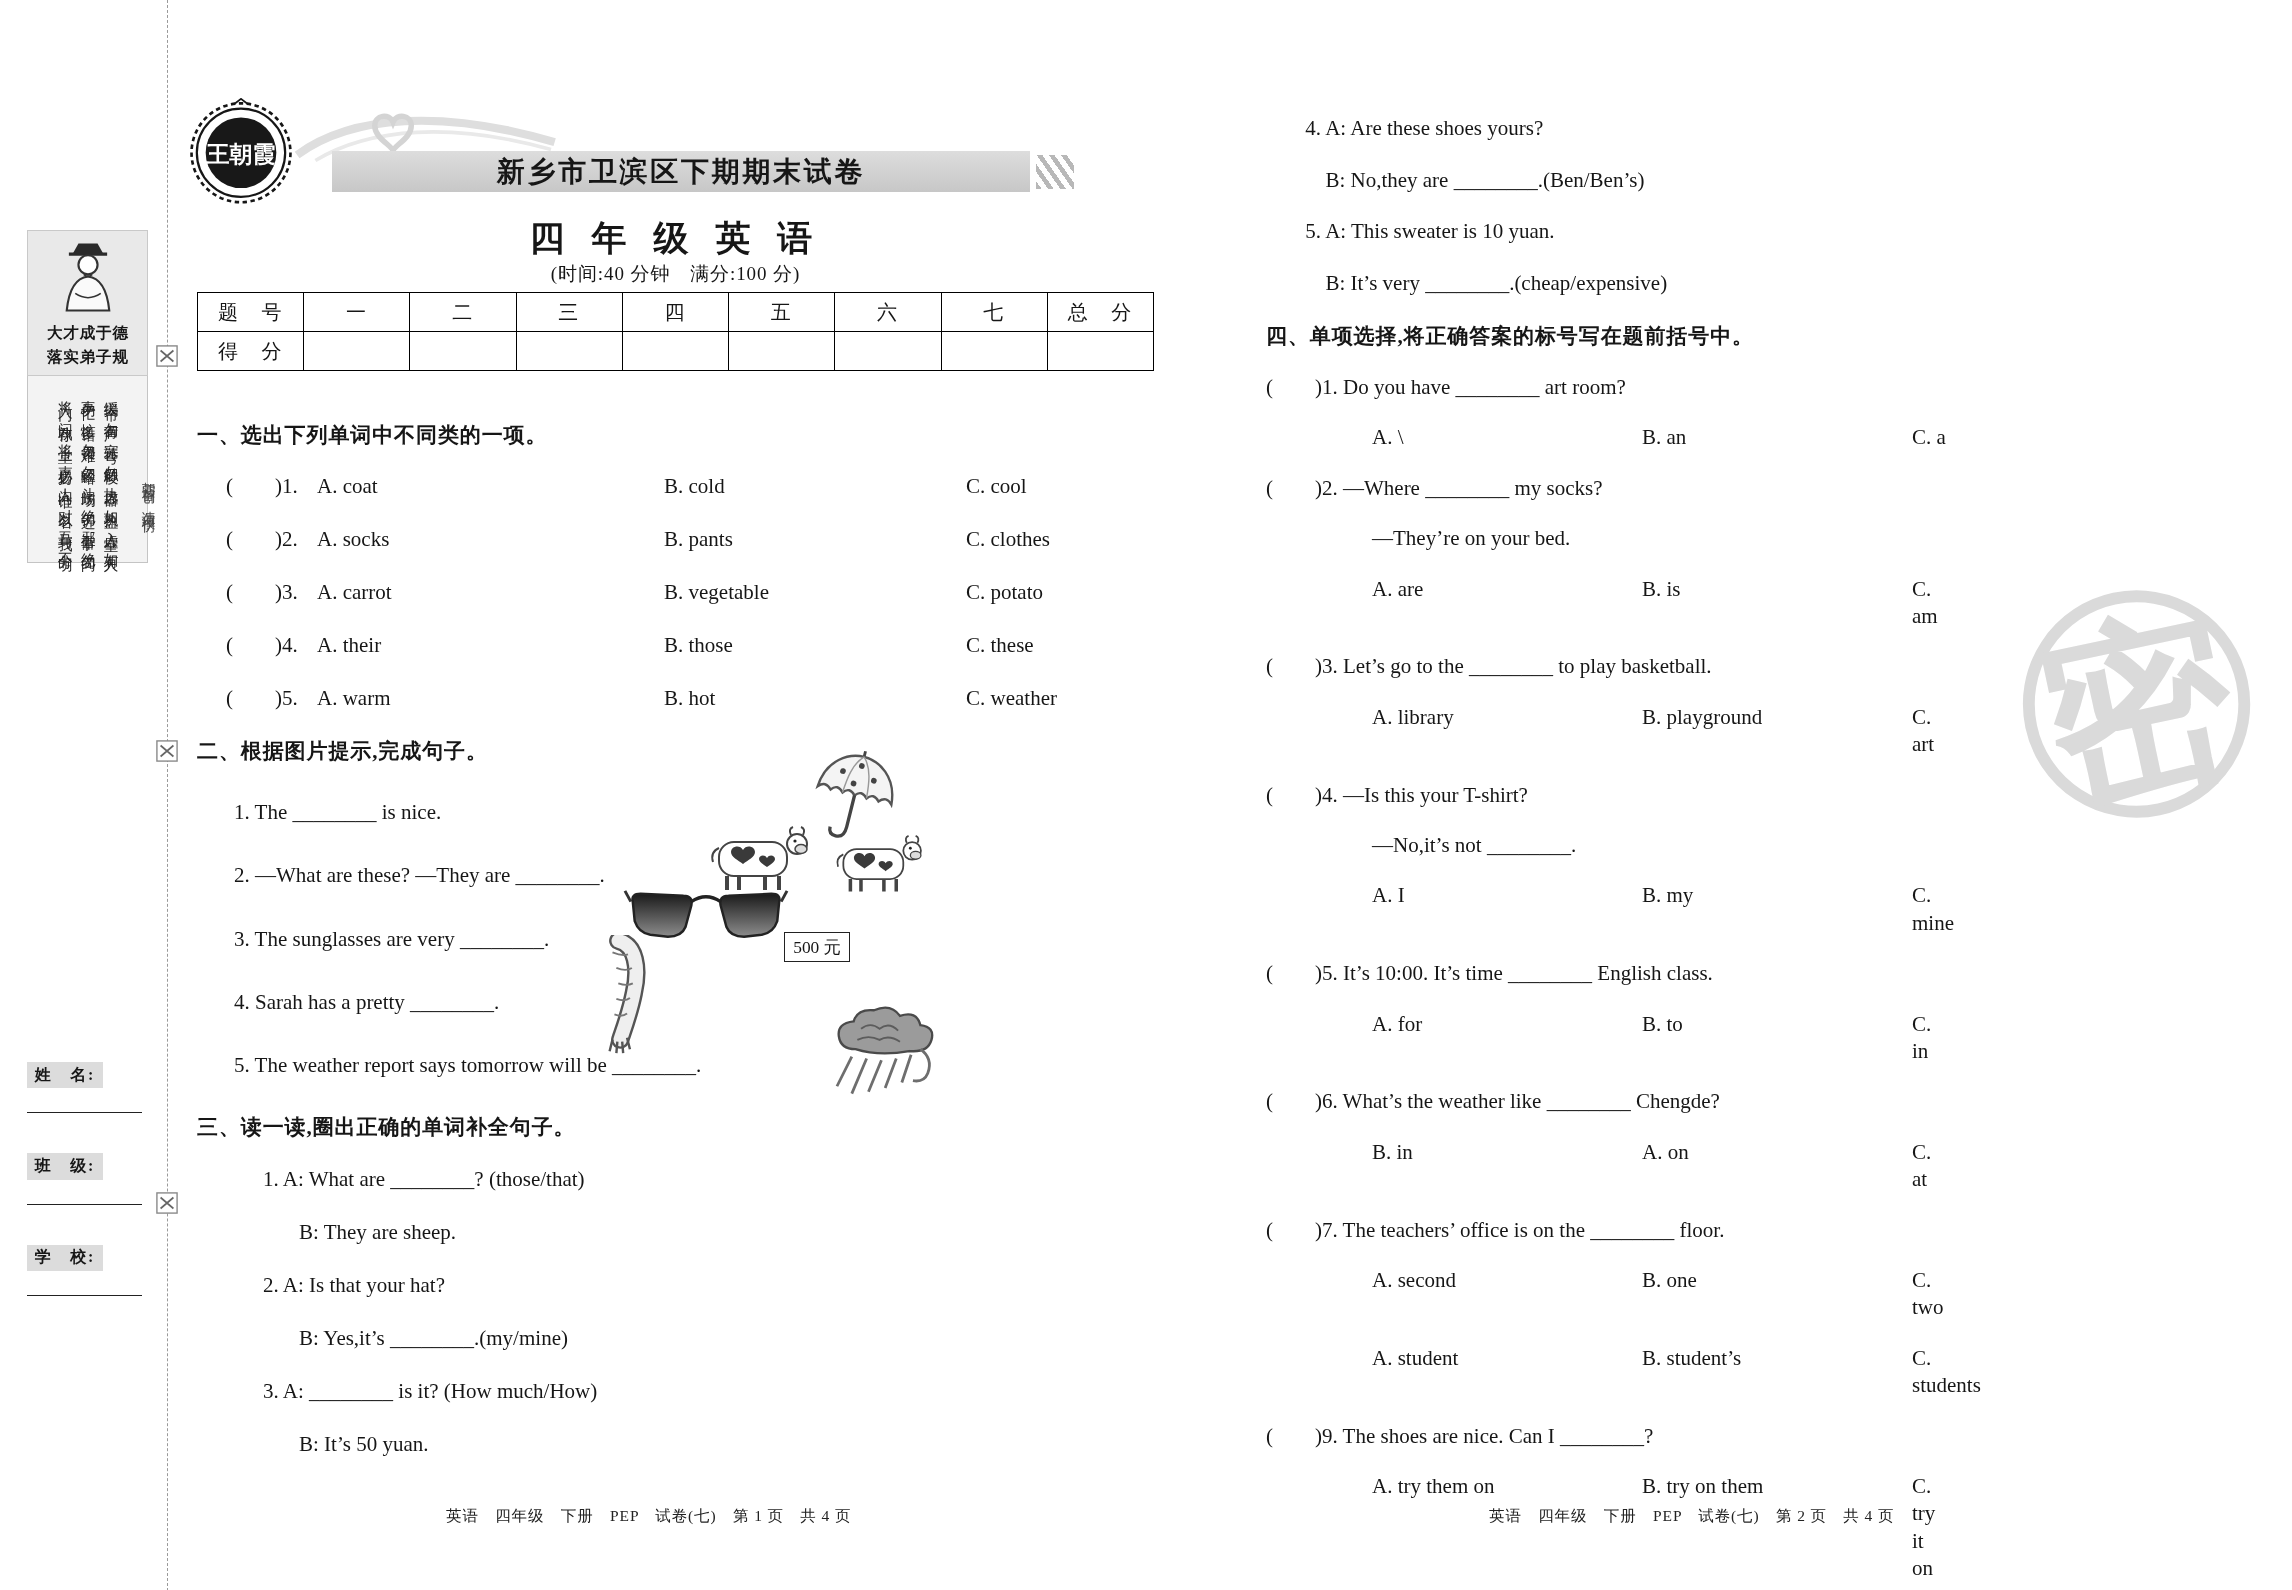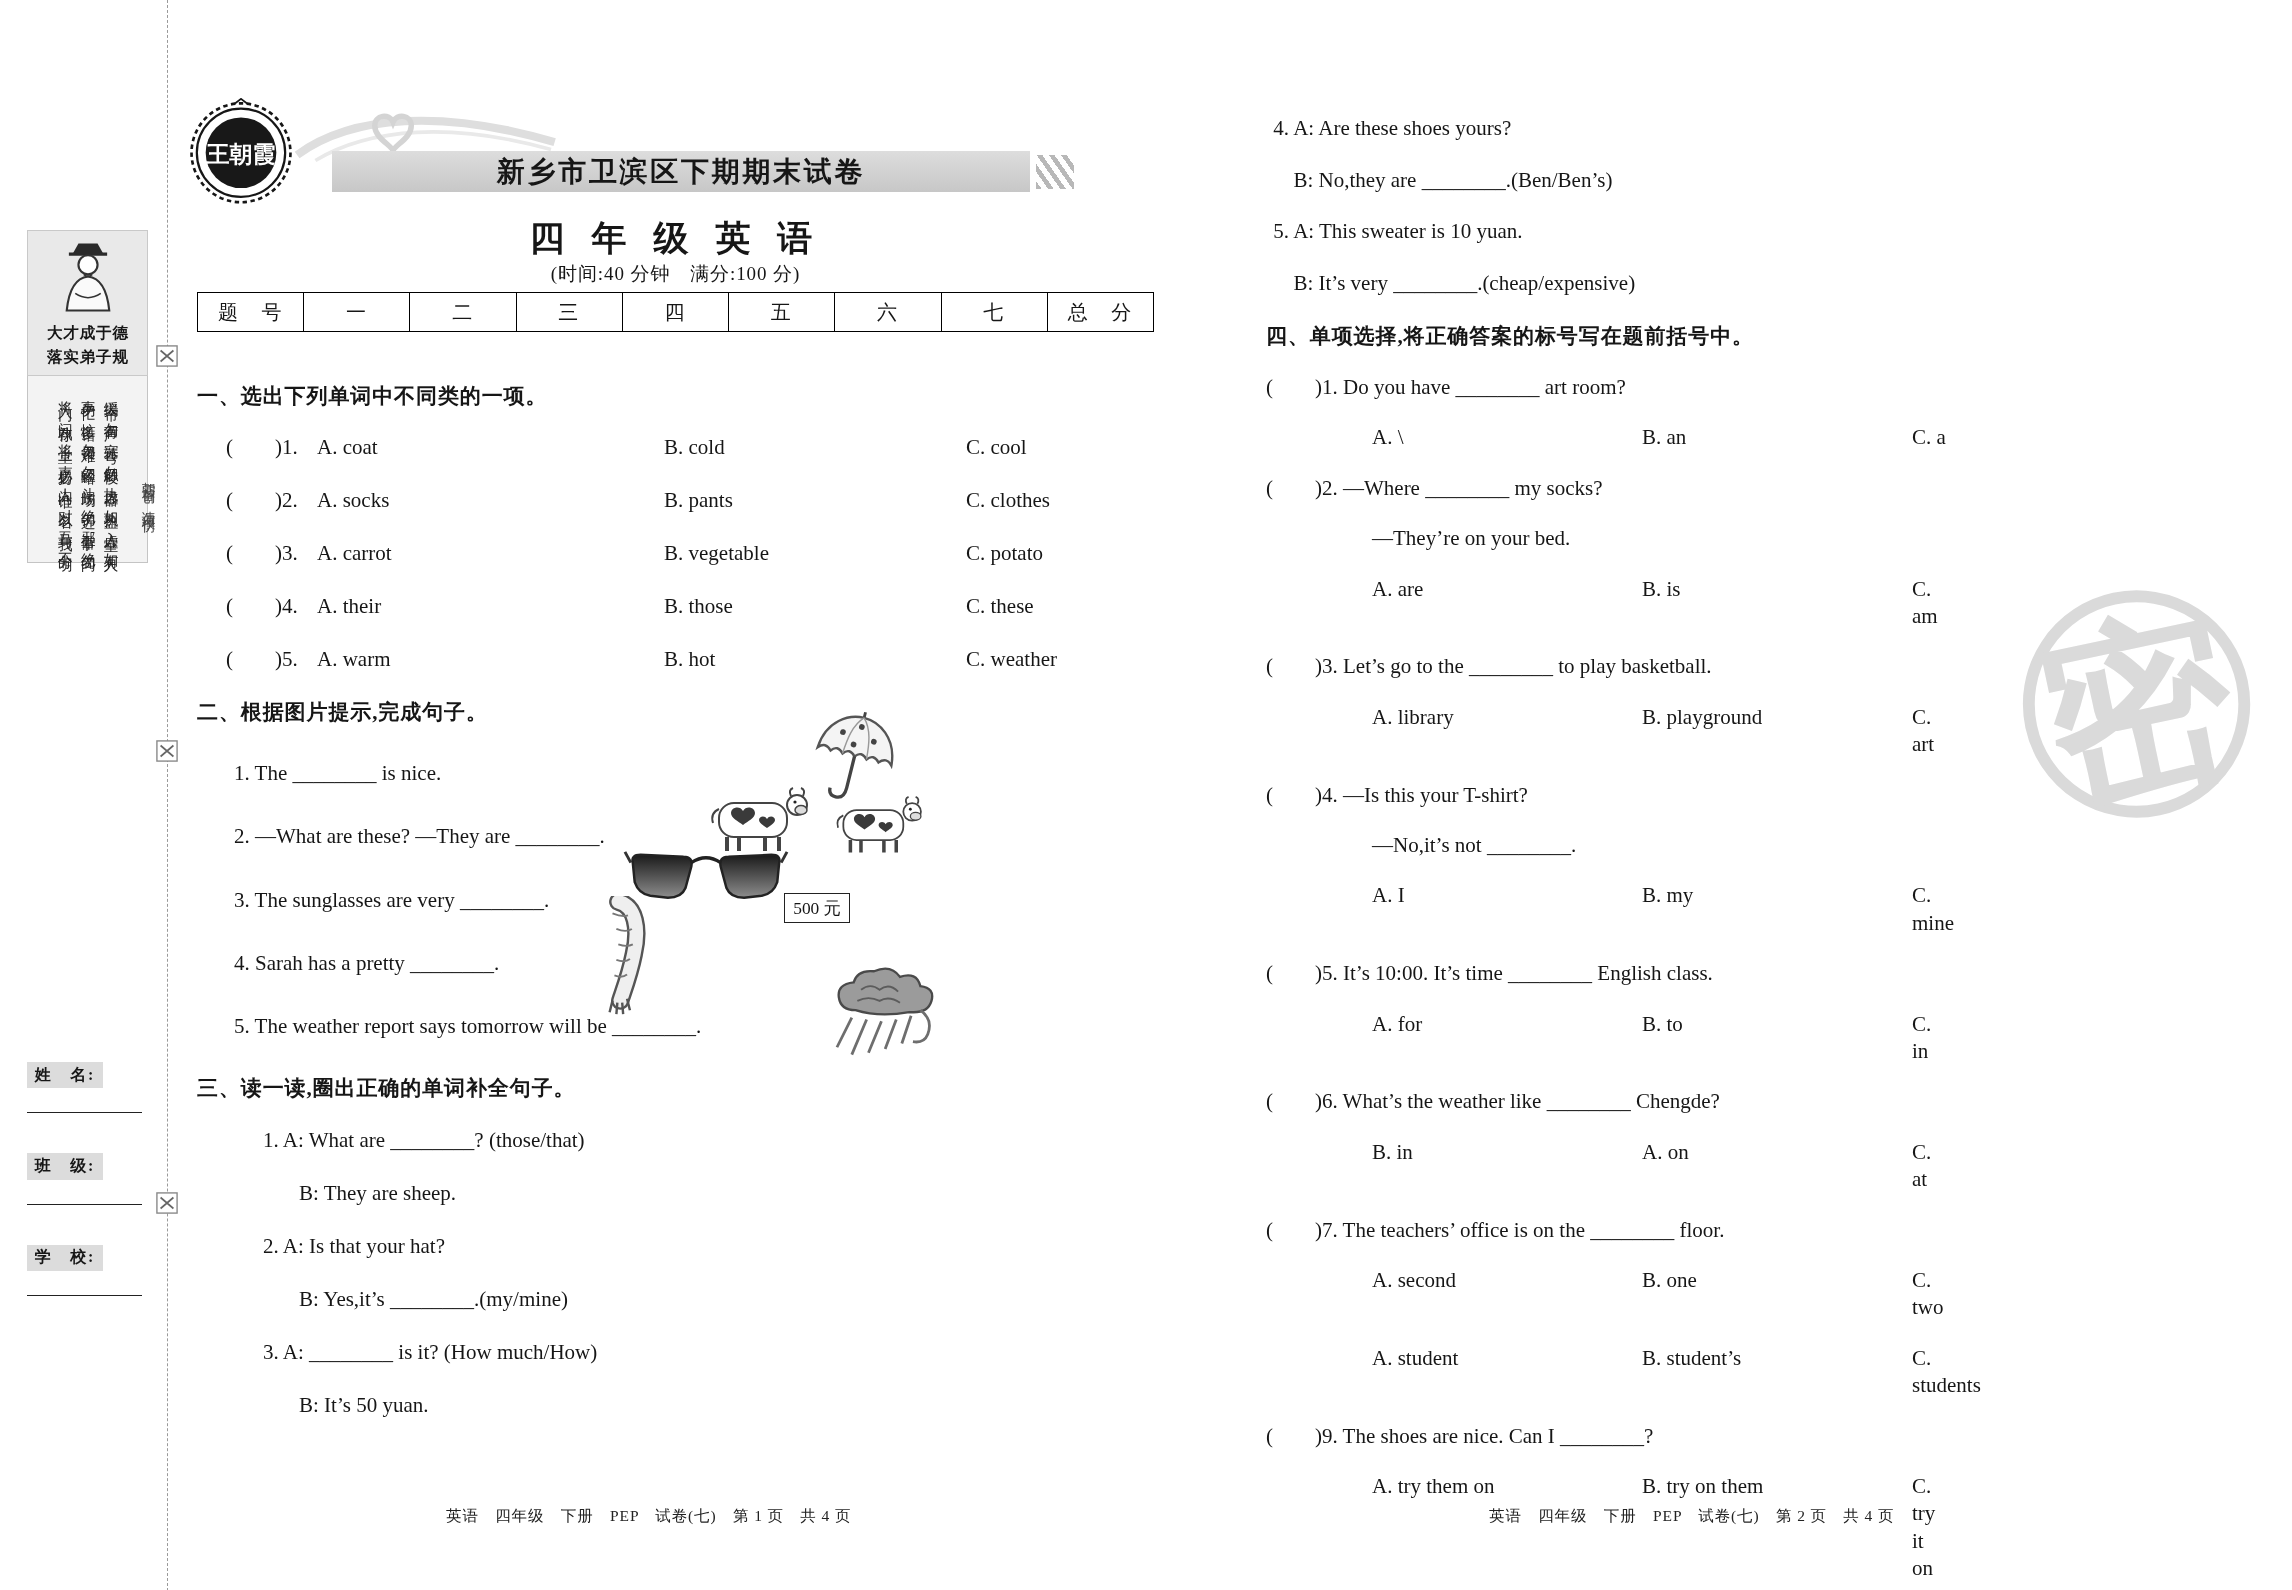--- a/index.html
+++ b/index.html
@@ -68,21 +68,21 @@
   .cow2 { left:634px; top:97px; width:97px; }
   .sunglasses { left:426px; top:148px; width:166px; }
   .price-tag { position:absolute; left:587px; top:194px; border:1.8px solid #222;
             padding:1.8px 8.2px; font-size:17.4px; background:#fff; }
   .scarf { left:400px; top:197px; width:62px; }
   .storm { left:627px; top:263px; width:139px; }
 
   .s3-line-a { padding-left:66px; line-height:27.4px; margin-bottom:25.6px; }
   .s3-line-b { padding-left:102px; line-height:27.4px; margin-bottom:25.6px; }
 
-  .p2 .cont { margin-top:18.3px; }
+  .p2 .cont { margin-top:18.3px;margin-left:32px; }
   .line-a { padding-left:7.3px; line-height:27.4px; margin-bottom:24px; }
   .line-b { padding-left:27.4px; line-height:27.4px; margin-bottom:24px; }
   .sec4 { margin-top:25.6px; }
   .q-line { line-height:27.4px; margin-bottom:23px; }
   .q-sub { padding-left:106px; line-height:27.4px; margin-bottom:23px; }
   .opts { display:grid; grid-template-columns:270px 270px 1fr; padding-left:106px;
             line-height:27.4px; margin-bottom:23px; }
 
   .footer { position:absolute; top:1506px; font-size:15.5px; letter-spacing:0.9px; color:#222; }
   .f1 { left:446px; } .f2 { left:1489px; }
@@ -220,20 +220,31 @@
         <td>题　号</td>
         <td>一</td>
         <td>二</td>
         <td>三</td>
         <td>四</td>
         <td>五</td>
         <td>六</td>
         <td>七</td>
         <td>总　分</td>
       </tr>
+      <tr>
+        <td>得　分</td>
+        <td></td>
+        <td></td>
+        <td></td>
+        <td></td>
+        <td></td>
+        <td></td>
+        <td></td>
+        <td></td>
+      </tr>
     </tbody>
       </table>
 
     <section class="sec1">
       <div class="sec-heading">一、选出下列单词中不同类的一项。</div>
       <div class="s1-item">
         <span>(　　)1.</span>
         <span>A. coat</span>
         <span>B. cold</span>
         <span>C. cool</span>

